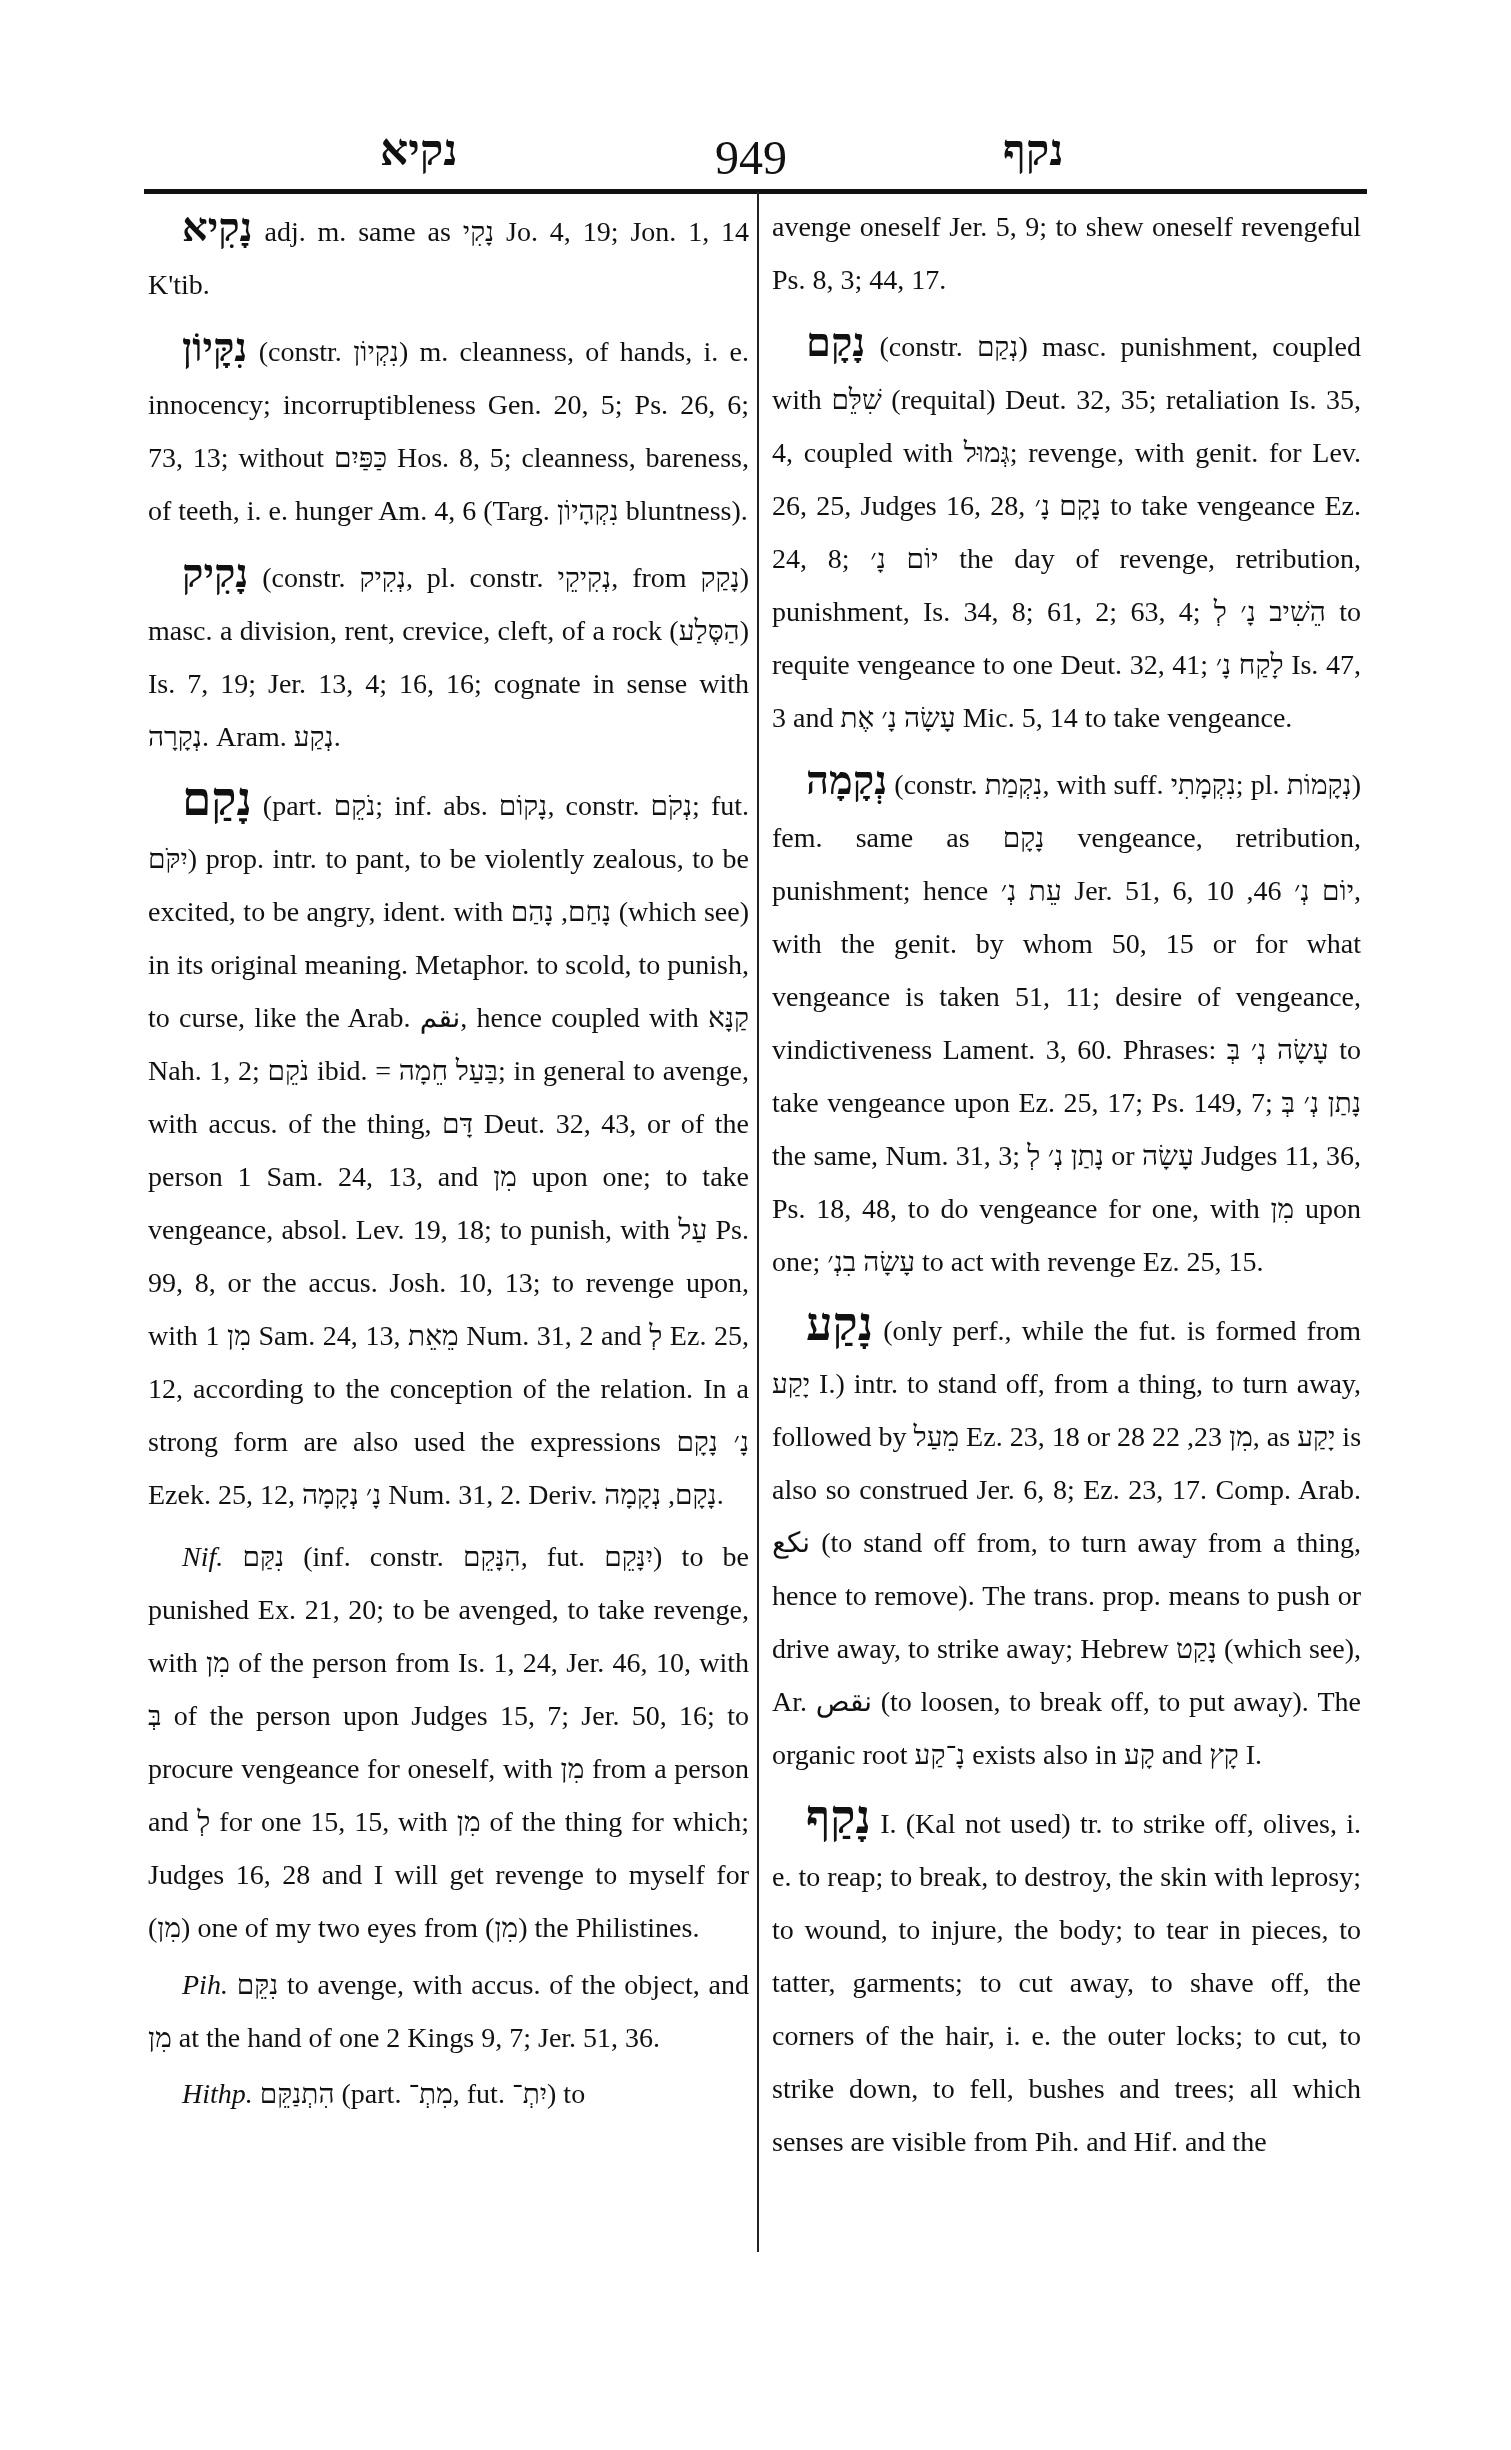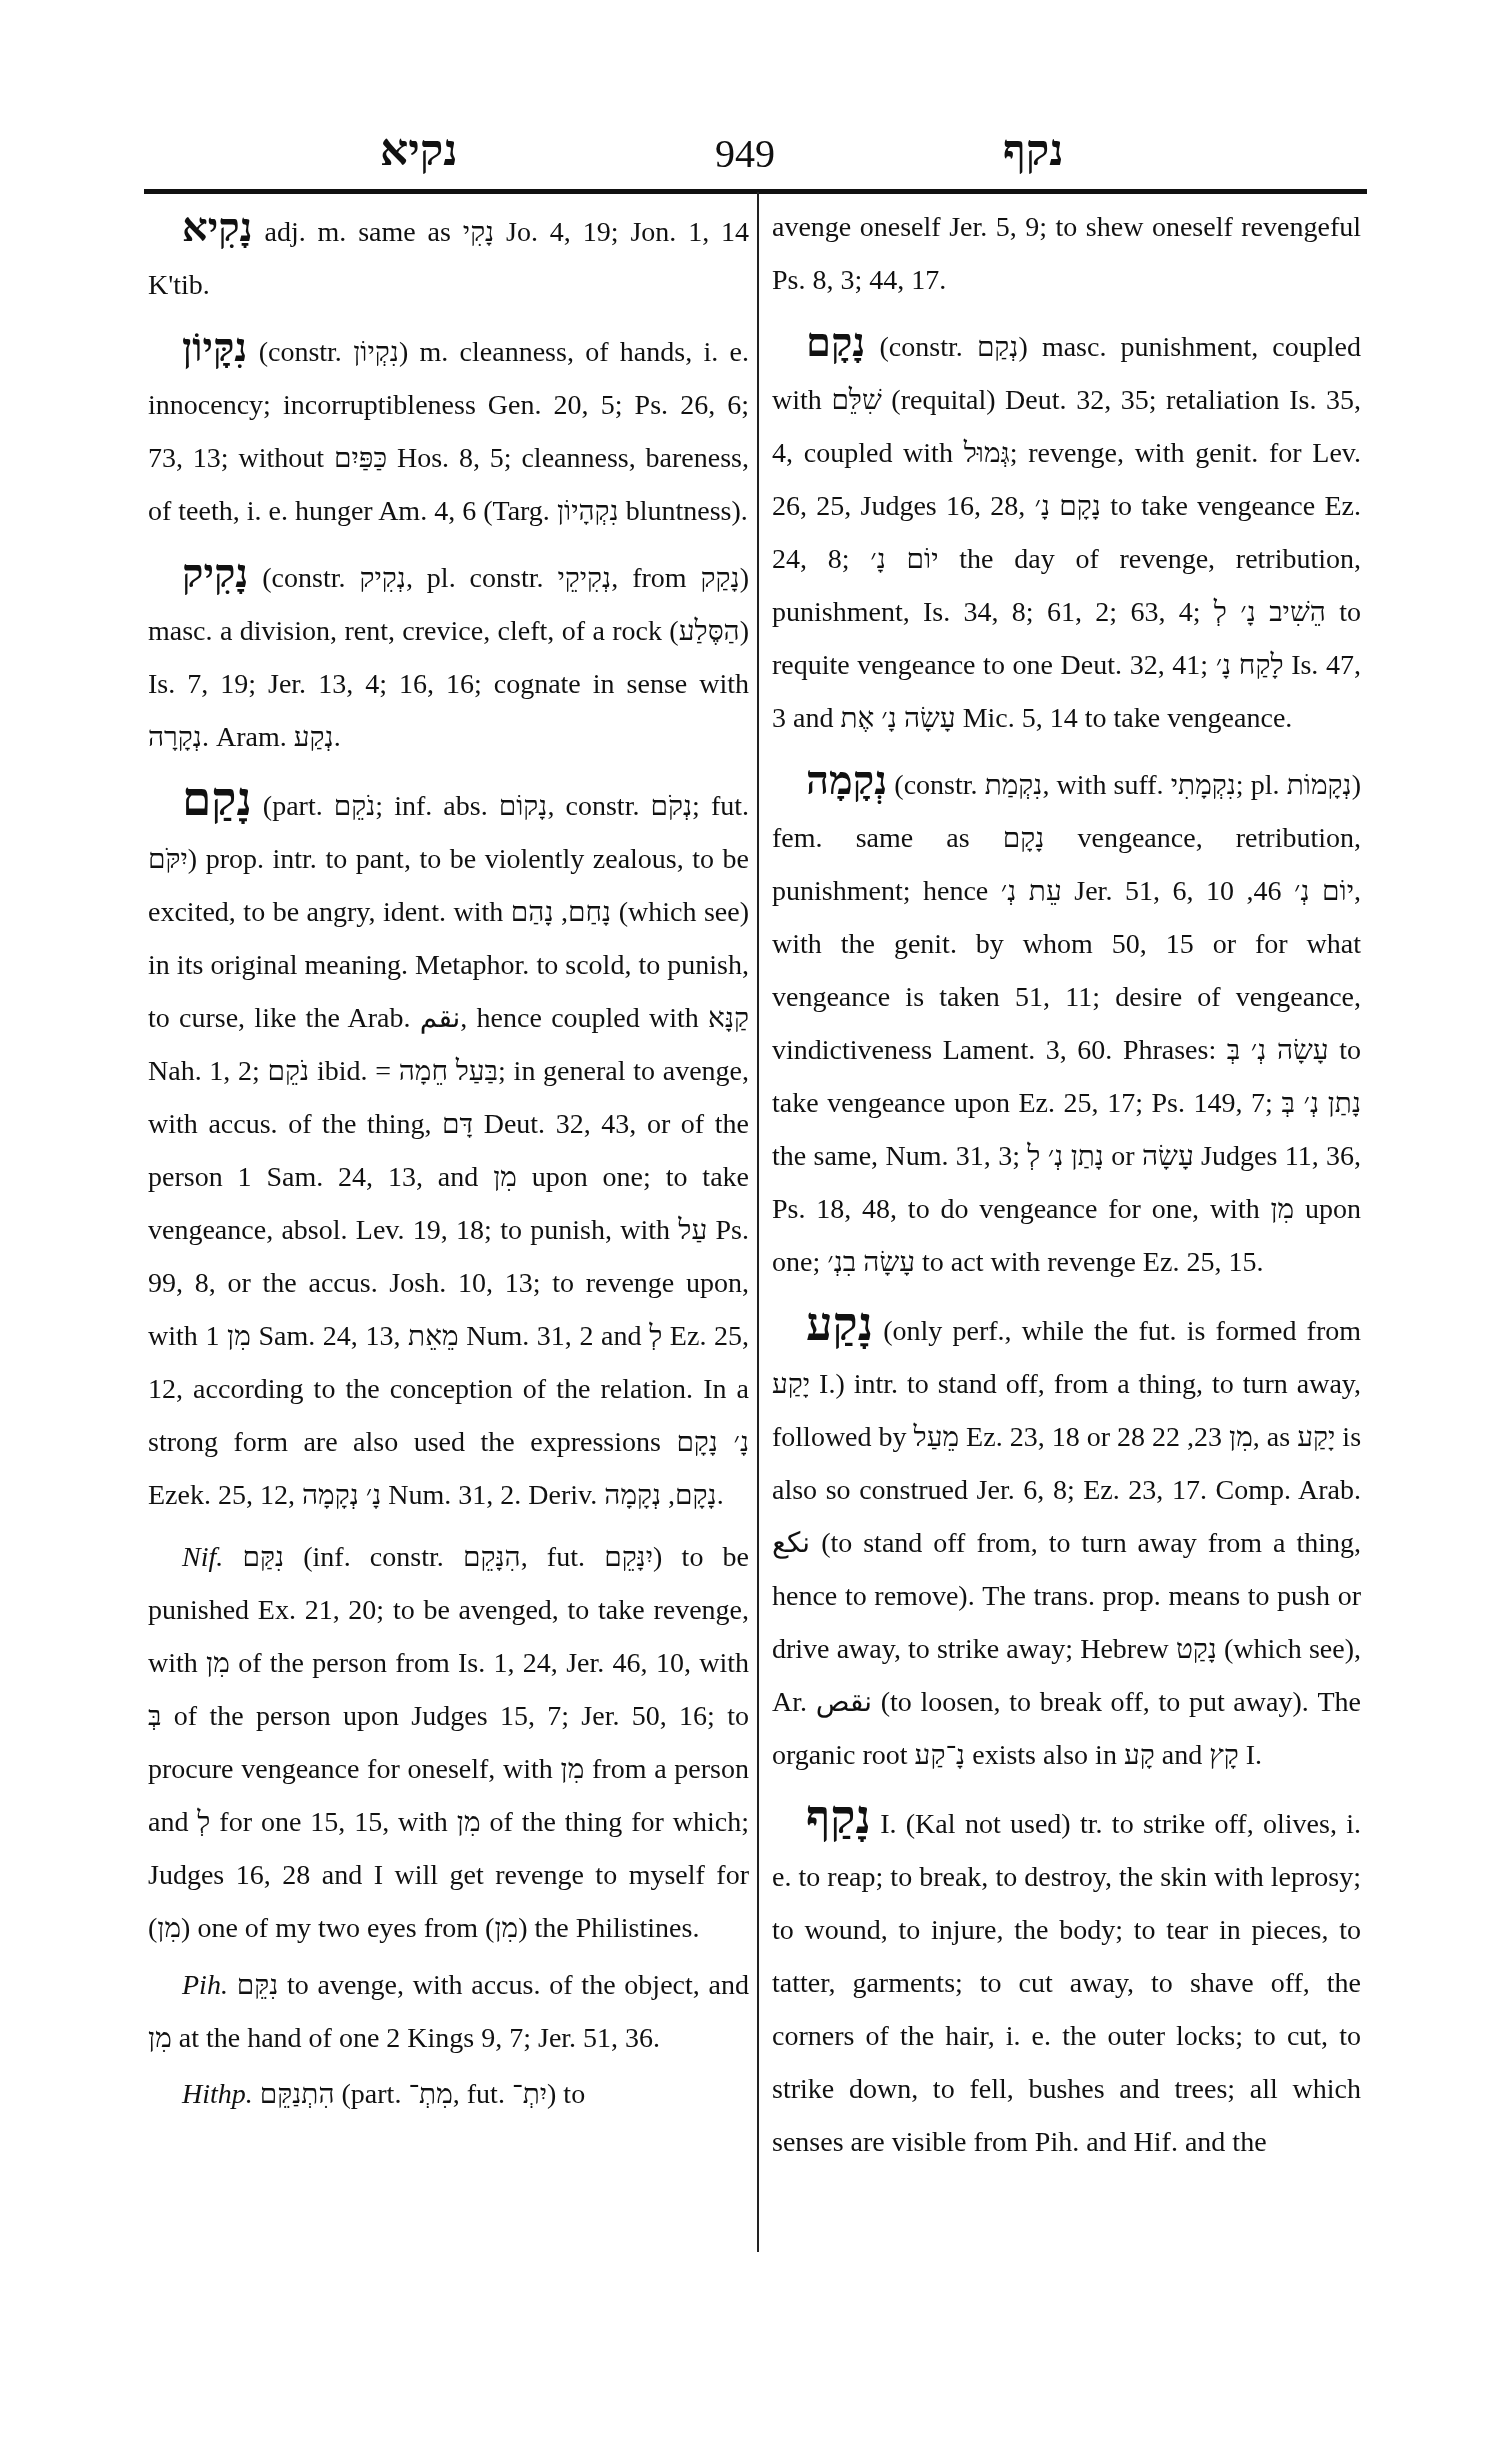--- a/index.html
+++ b/index.html
@@ -3,21 +3,21 @@
 <meta charset="utf-8">
 <style>
   html, body { margin: 0; padding: 0; background: #ffffff; }
   body { width: 1512px; height: 2450px; position: relative; overflow: hidden;
          font-family: "Liberation Serif", "DejaVu Serif", serif; color: #111; }
   .header { position: absolute; top: 117px; left: 144px; width: 1223px; height: 72px; }
   .hw { position: absolute; top: 7.2px; font-size: 44px; font-weight: bold; direction: rtl;
         font-family: "DejaVu Serif", serif; }
   .hw.left { left: 236px; }
   .hw.right { left: 859px; }
-  .pagenum { position: absolute; left: 571px; top: 12.6px; font-size: 40px; }
+  .pagenum { position: absolute; left: 571px; top: 12.6px; font-size: 48px; }
   .rule { position: absolute; top: 189px; left: 144px; width: 1223px; height: 4.5px; background: #111; }
   .divider { position: absolute; top: 192px; left: 757px; width: 1.8px; height: 2060px; background: #222; }
   .col { position: absolute; top: 200px; font-size: 28px; line-height: 53px; text-align: justify; }
   .col.left { left: 148px; width: 601px; }
   .col.right { left: 772px; width: 589px; }
   .entry { margin: 0 0 9px 0; text-indent: 34px; }
   .entry.cont { text-indent: 0; }
   .entry.sub { margin-bottom: 3.6px; }
   .lemma { font-size: 40px; font-weight: bold; font-family: "DejaVu Serif", serif; }
   .lemma.big { font-size: 47px; }

